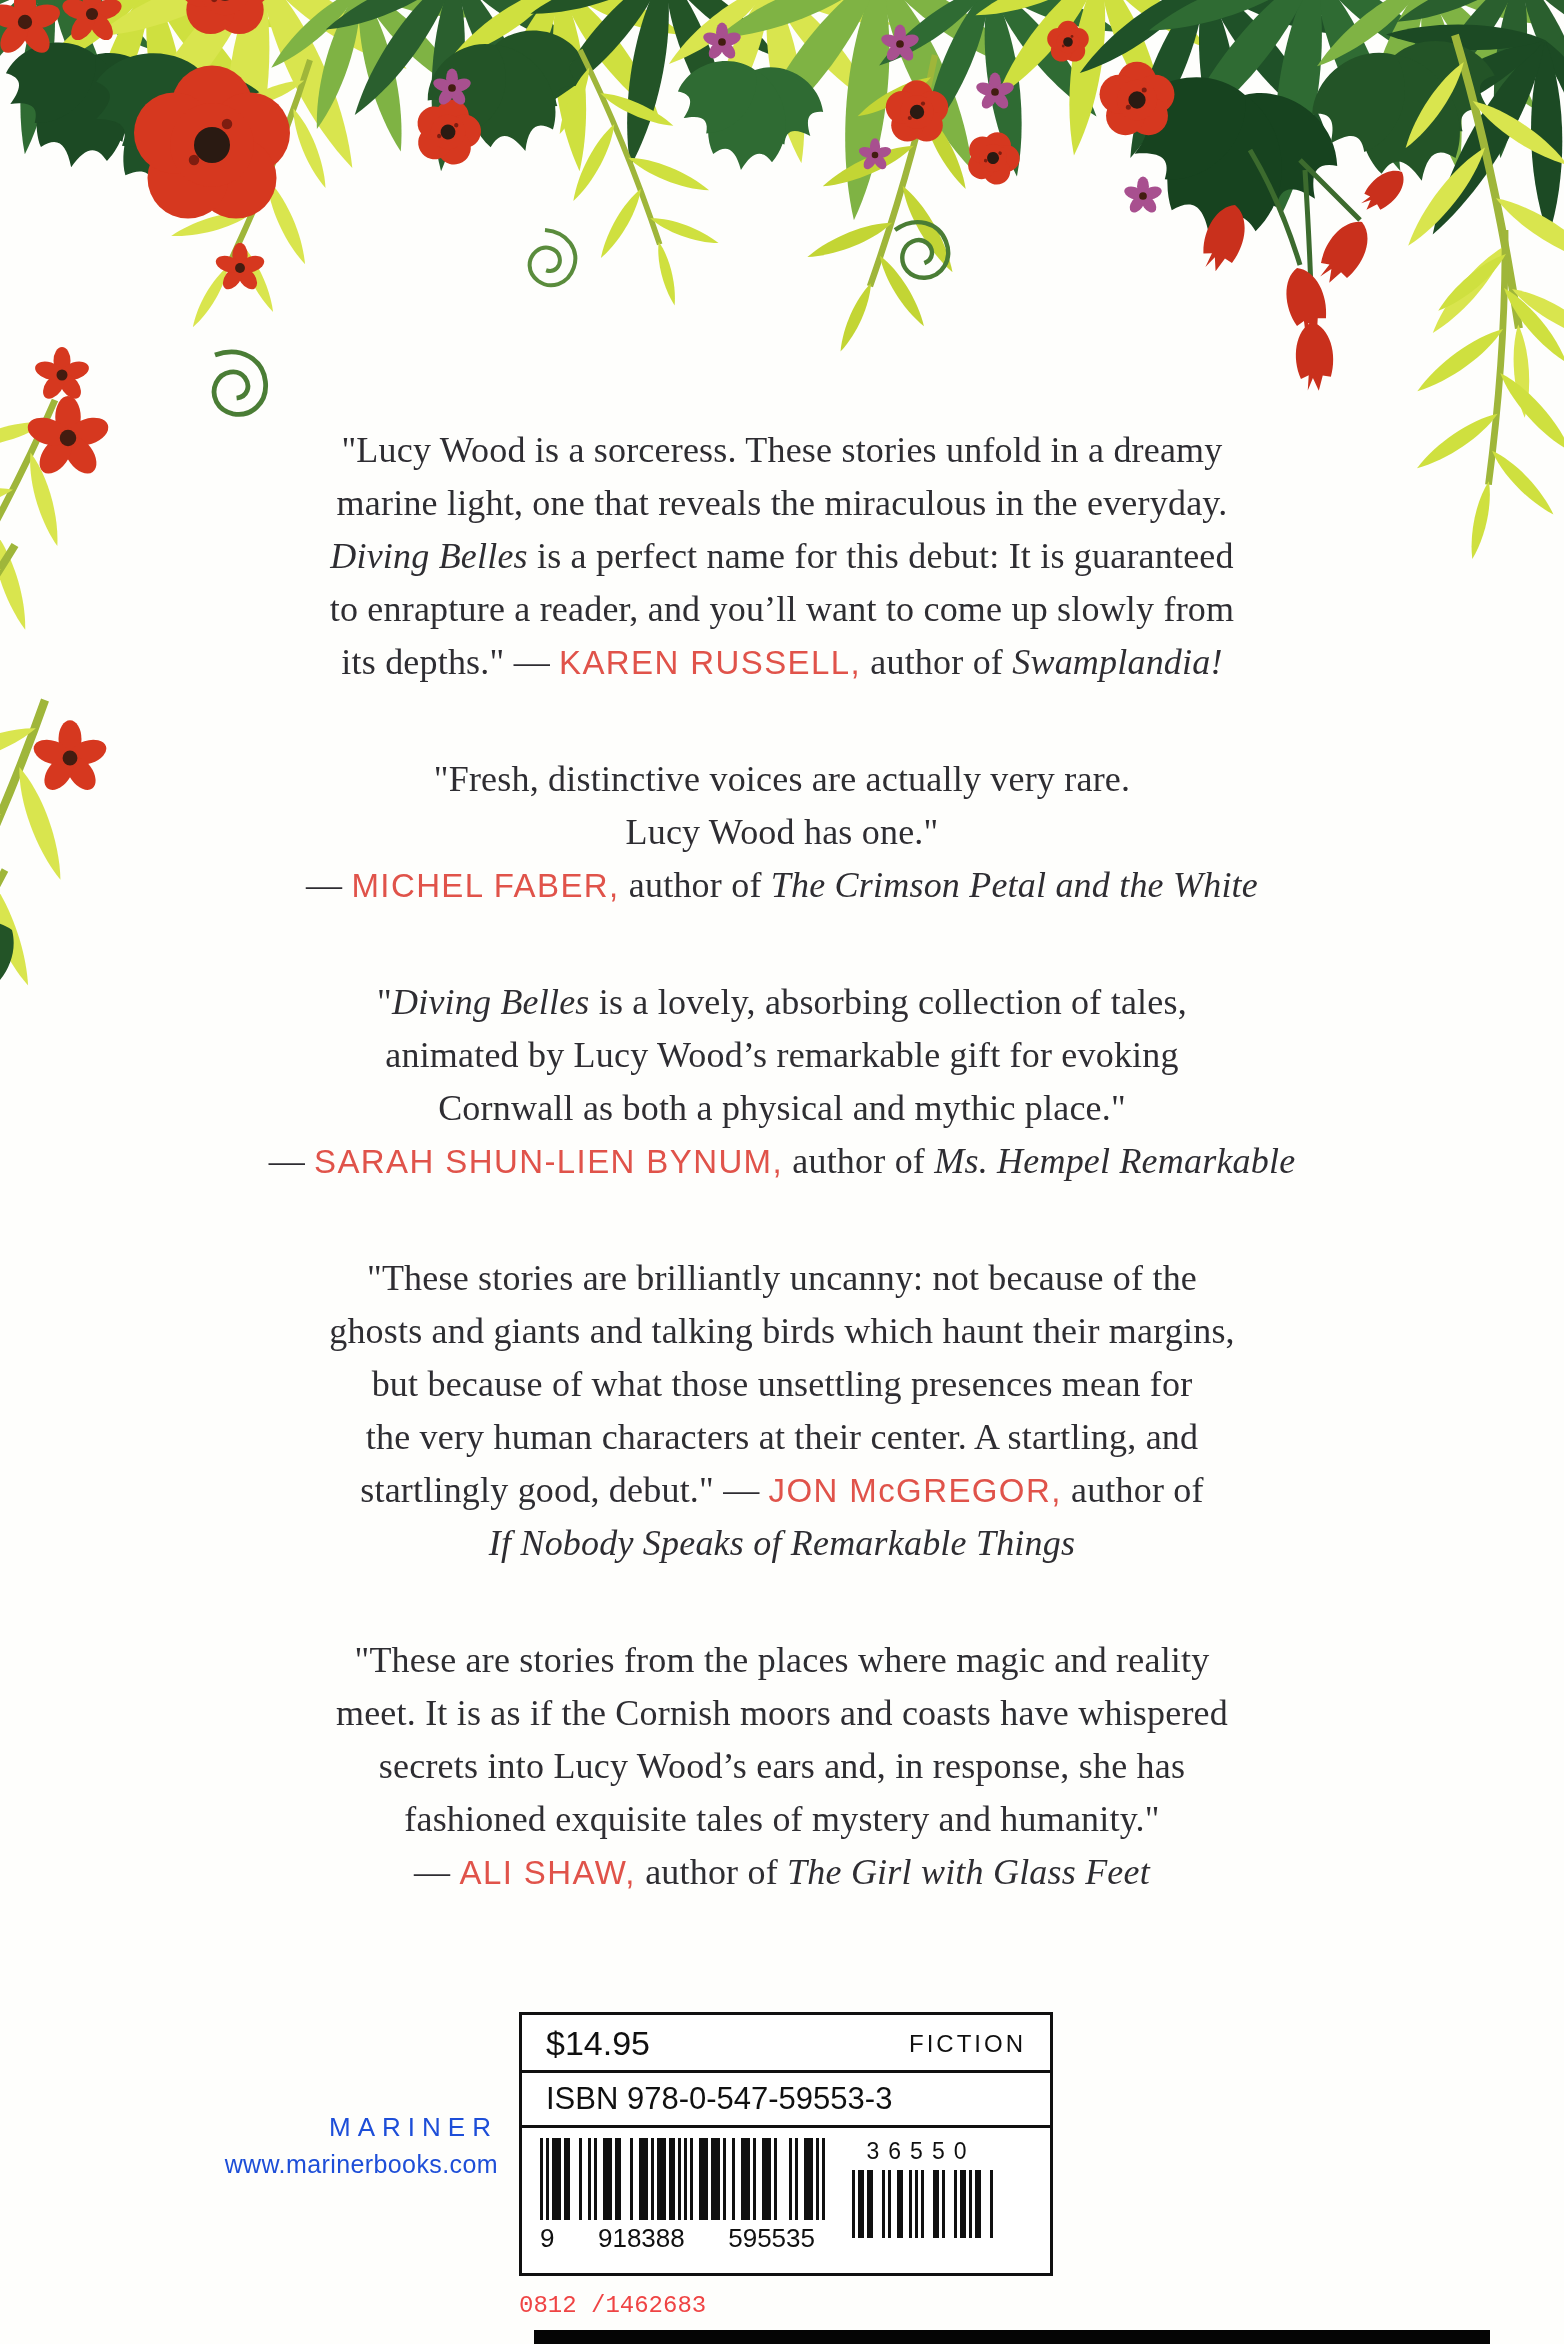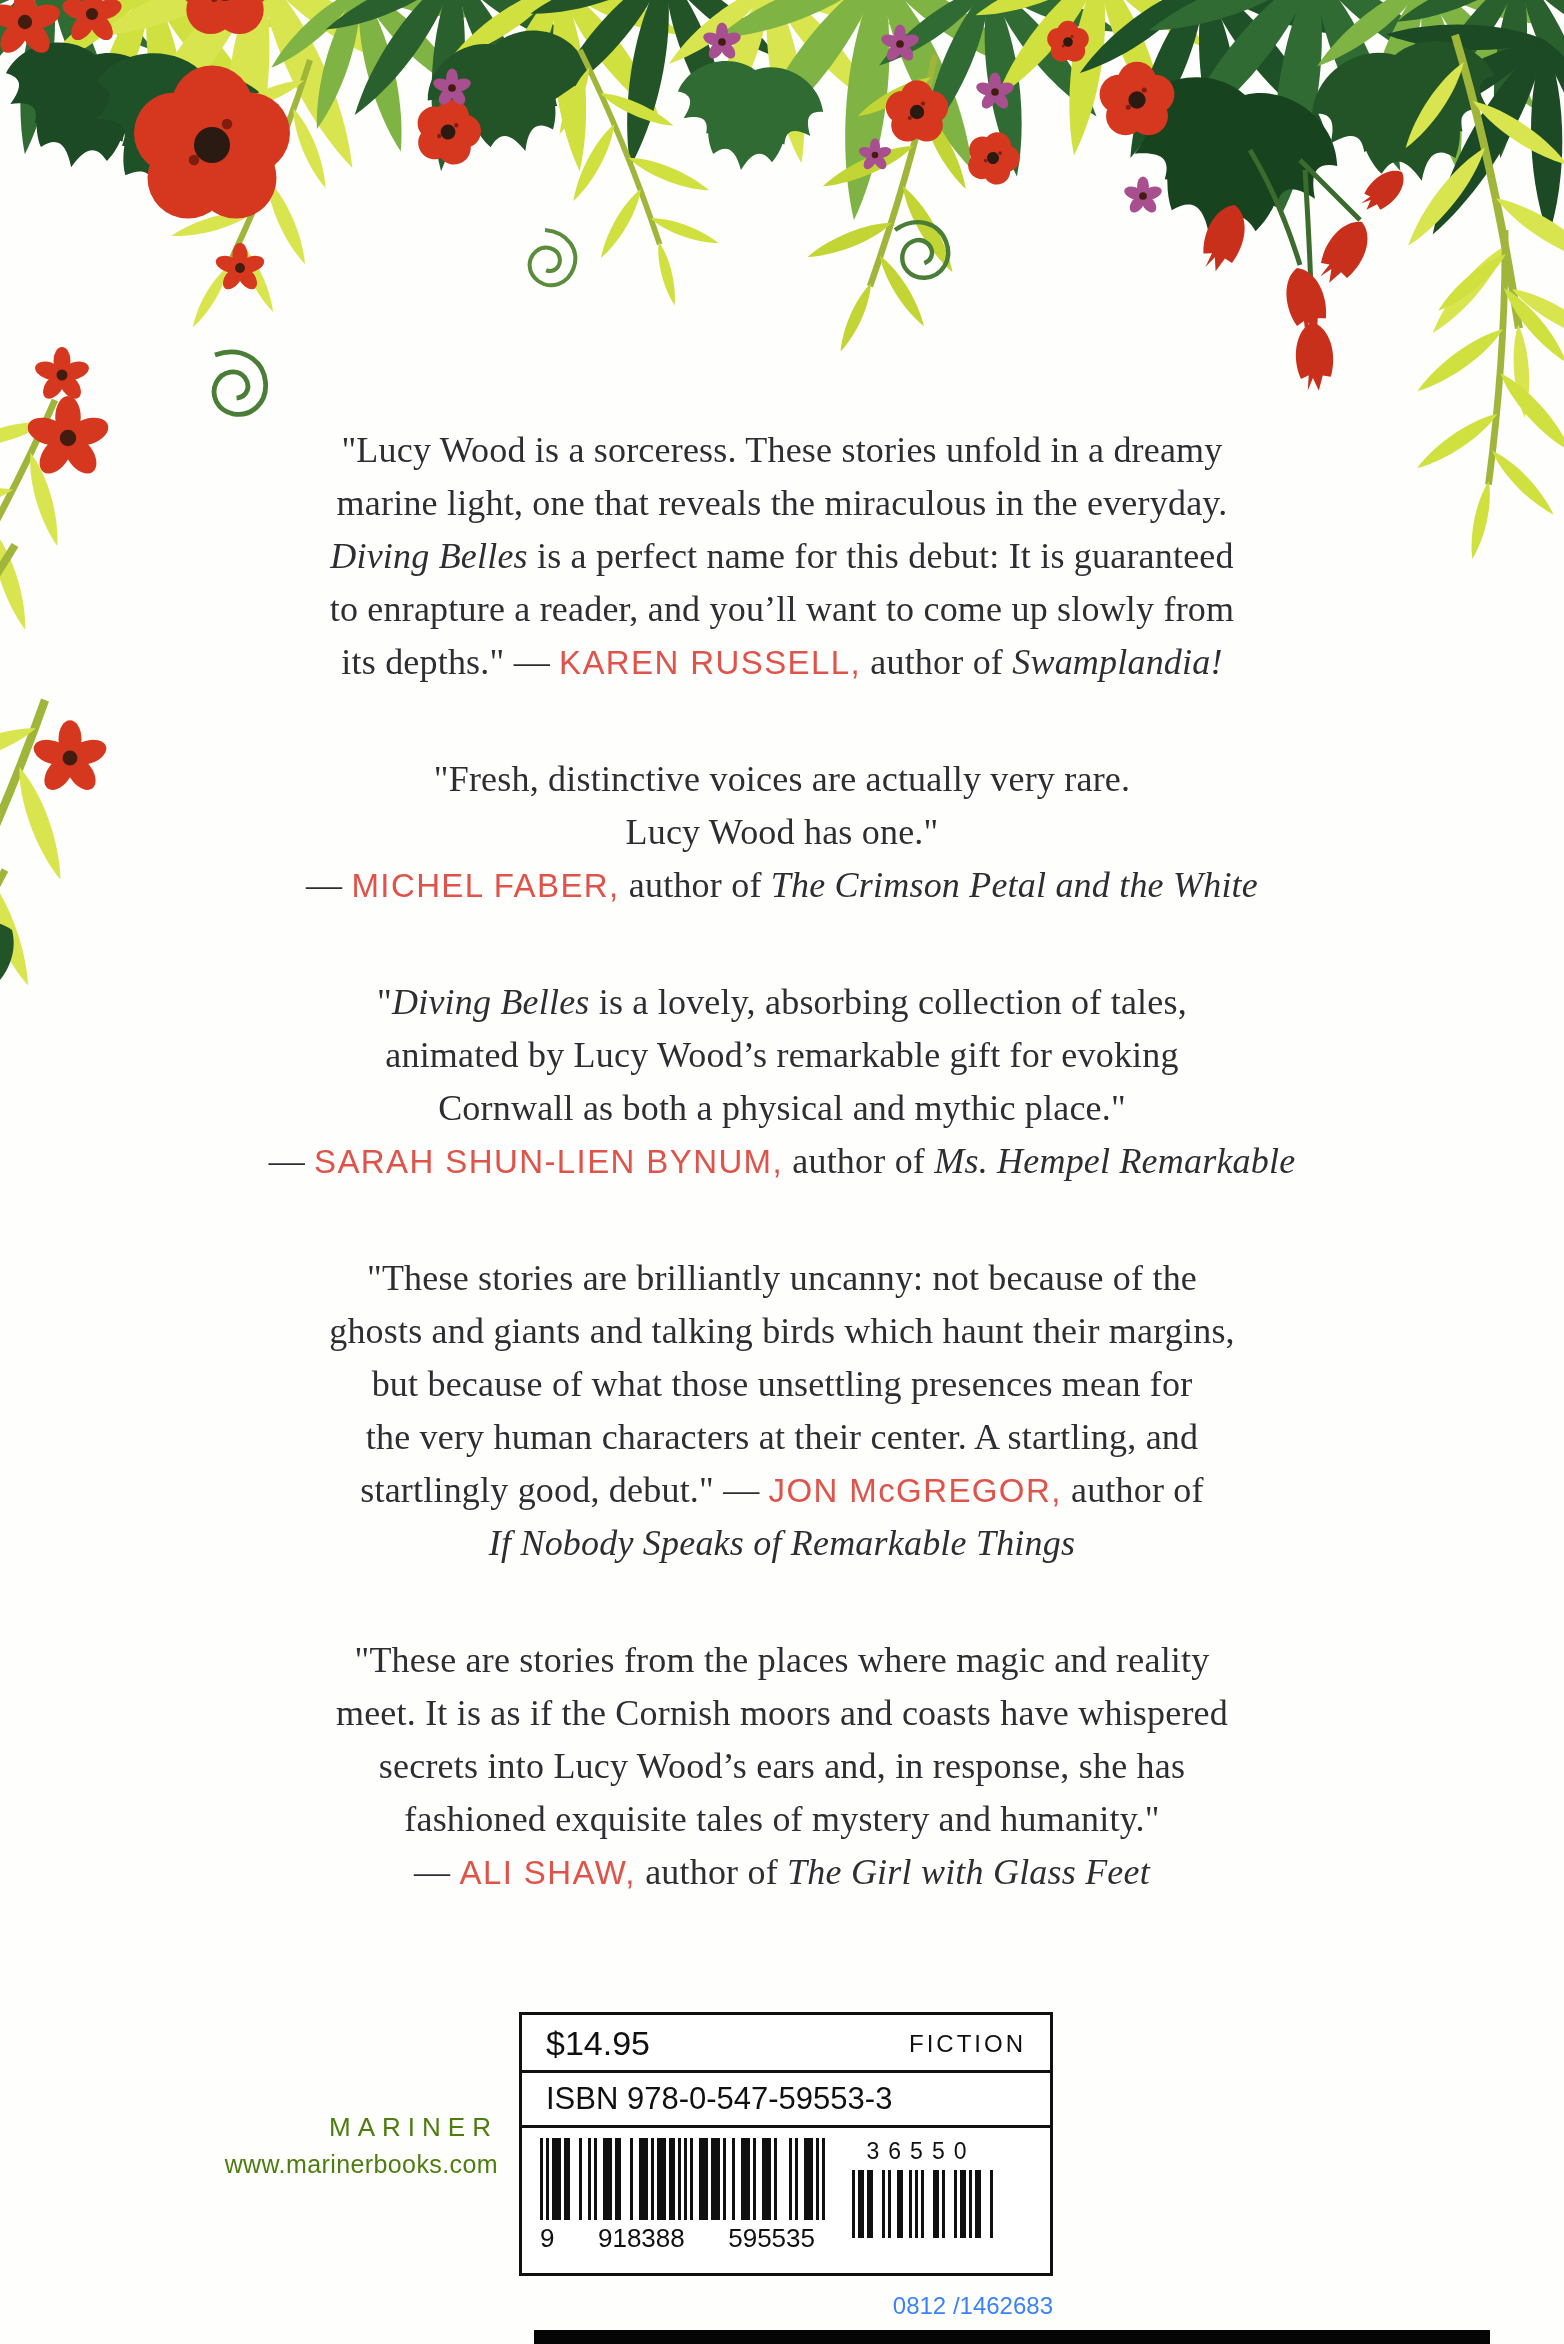--- a/index.html
+++ b/index.html
@@ -17,21 +17,21 @@
   }
   .quote { margin: 0 0 64px 0; }
   .quote .i { font-style: italic; }
   .quote .red {
     font-family: "Liberation Sans", sans-serif; color: #e0534a;
     font-size: 33px; letter-spacing: 1.4px;
   }
 
   .publisher {
     position: absolute; left: 120px; top: 2112px; width: 378px; text-align: right;
-    font-family: "Liberation Sans", sans-serif; color: #4d7c0f;
+    font-family: "Liberation Sans", sans-serif; color: #1d4ed8;
   }
   .imprint { font-size: 26px; letter-spacing: 7px; }
   .website { font-size: 25px; margin-top: 7px; letter-spacing: 0.4px; }
 
   .bcbox {
     position: absolute; left: 519px; top: 2012px; width: 534px; height: 264px;
     border: 3px solid #101010; background: #ffffff; overflow: hidden;
     font-family: "Liberation Sans", sans-serif; color: #101010;
   }
   .bc-top { display: flex; justify-content: space-between; align-items: center; padding: 9px 24px 7px; }
@@ -41,22 +41,22 @@
   .bc-bars { display: flex; gap: 24px; padding: 10px 18px 6px; align-items: flex-start; }
   .bars { display: flex; height: 82px; }
   .bars span { display: block; height: 100%; }
   .bars .bar { background: #101010; }
   .ean-digits { display: flex; justify-content: space-between; font-size: 26px; margin-top: 3px; padding-right: 10px; width: 285px; }
   .addon { display: flex; flex-direction: column; }
   .addon-digits { font-size: 23px; letter-spacing: 9px; text-align: center; margin-bottom: 5px; }
   .addon .bars { height: 68px; }
 
   .printcode {
-    position: absolute; left: 519px; top: 2292px; width: 534px; text-align: right;
-    font-family: Liberation Sans, sans-serif; font-size: 24px; color: #3b82f6;
+    position: absolute; left: 519px; top: 2292px; width: 534px; 
+    font-family: Liberation Mono, monospace; font-size: 24px; color: #ef4444;
   }
   .blackstrip { position: absolute; left: 534px; top: 2330px; width: 956px; height: 14px; background: #050505; }
 </style>
 </head>
 <body>
 
 <div class="page">
 
   <svg class="art" viewBox="0 0 1564 2344" xmlns="http://www.w3.org/2000/svg">
     <defs>

